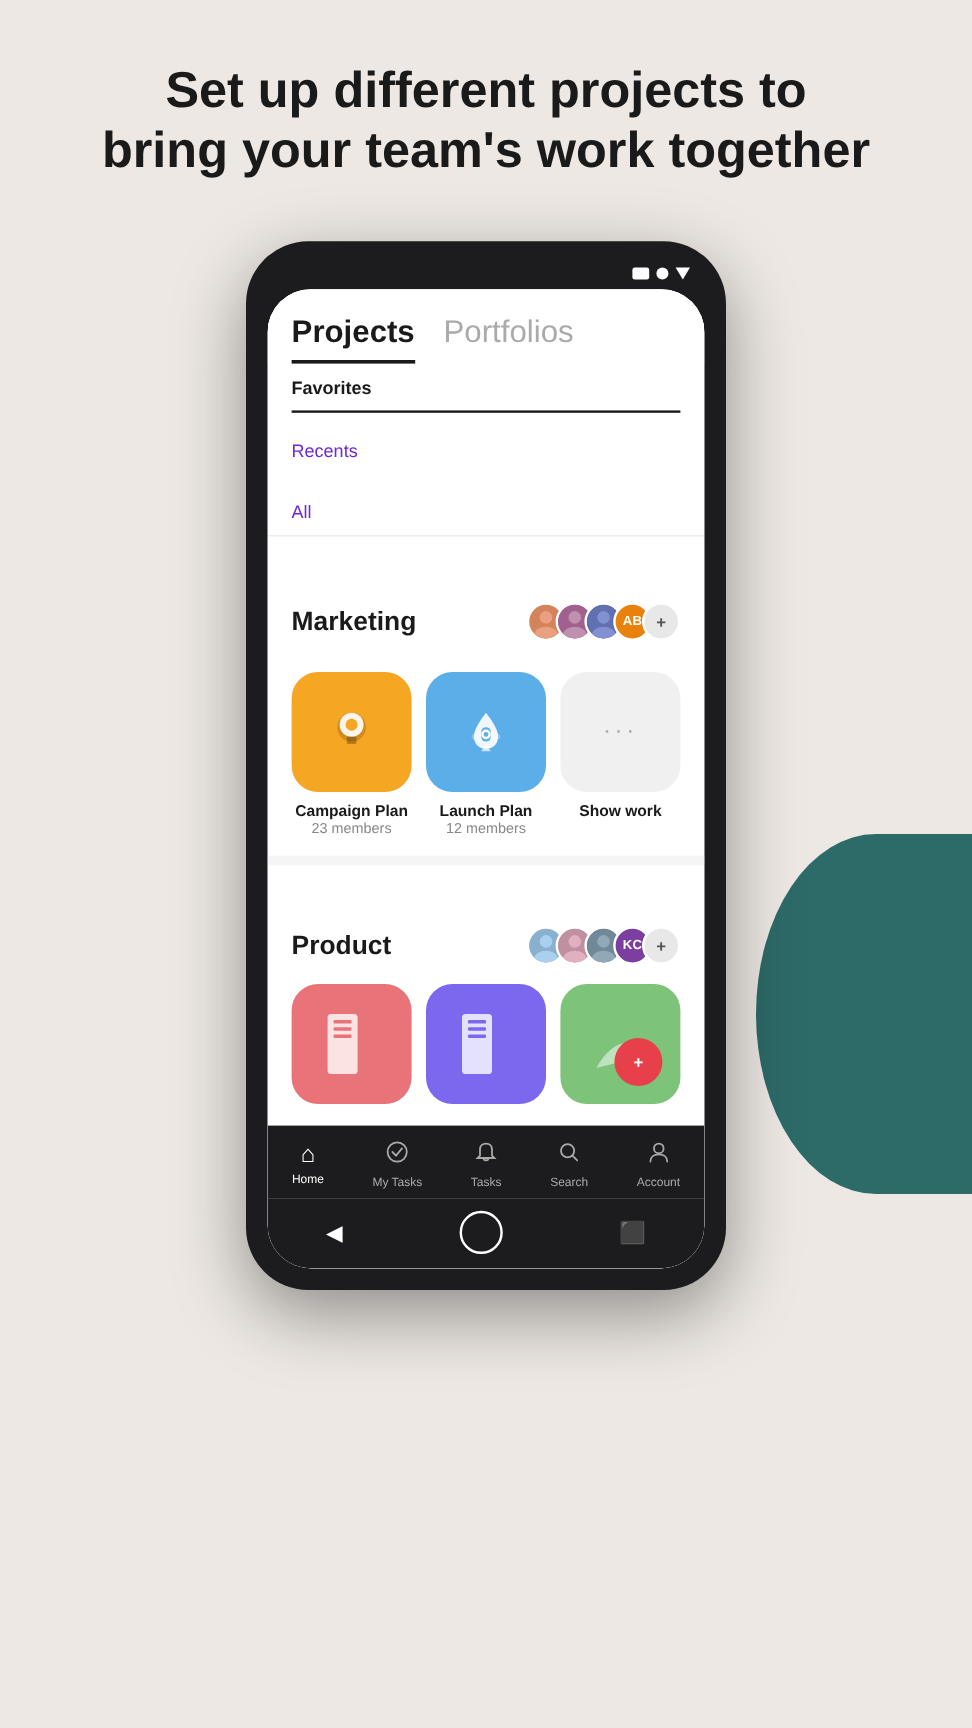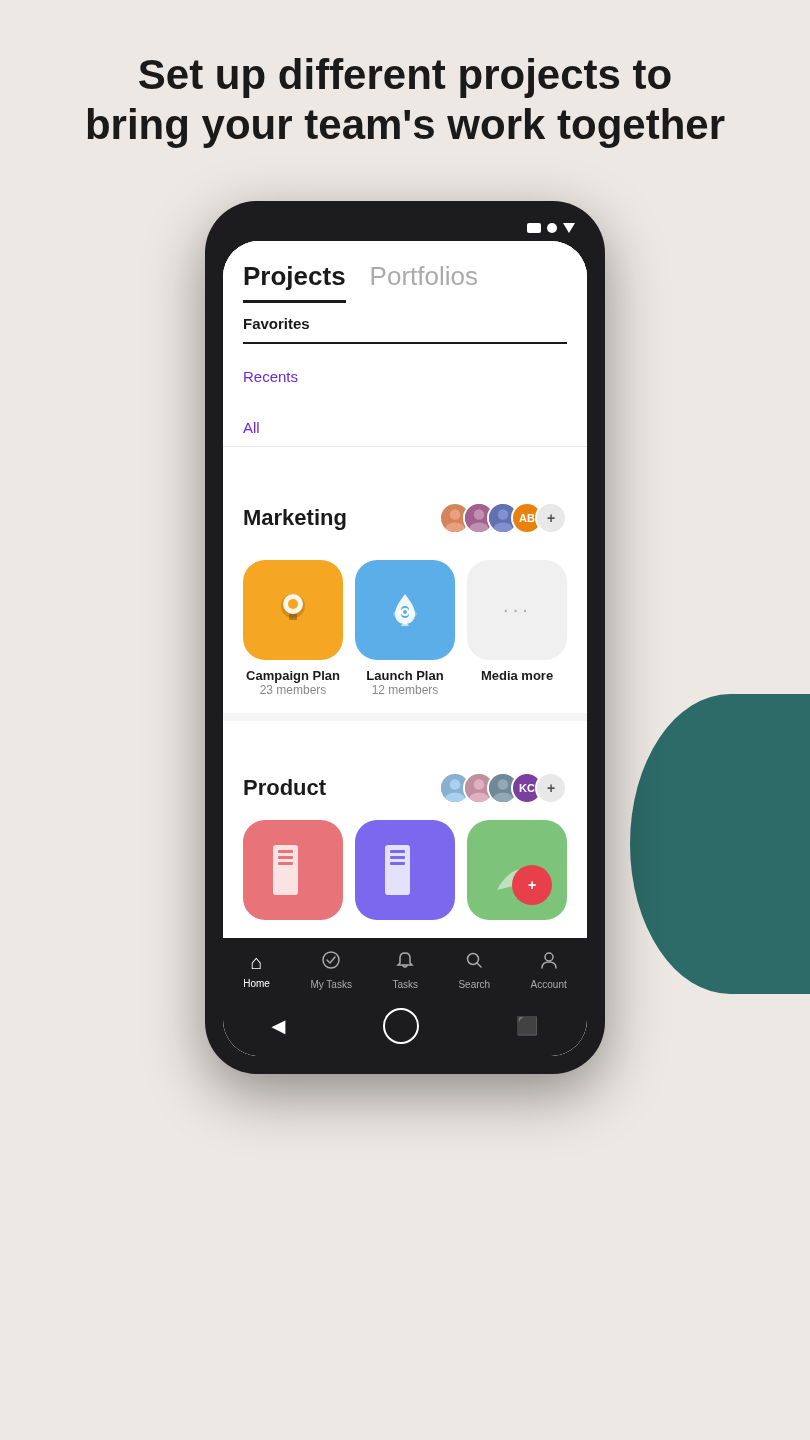--- a/index.html
+++ b/index.html
@@ -390,21 +390,21 @@
             </div>
             <div class="project-name">Launch Plan</div>
             <div class="project-members">12 members</div>
           </div>
 
 
           <div class="project-item">
             <div class="project-icon icon-gray">
               <span class="show-more-dots">···</span>
             </div>
-            <div class="project-name">Media more</div>
+            <div class="project-name">Show work</div>
             <div class="project-members"></div>
           </div>
 
         </div>
 
         <div class="product-section">
           <div class="section-header">
             <div class="section-title">Product</div>
             <div class="avatars">
               <div class="avatar avatar-img-4">

